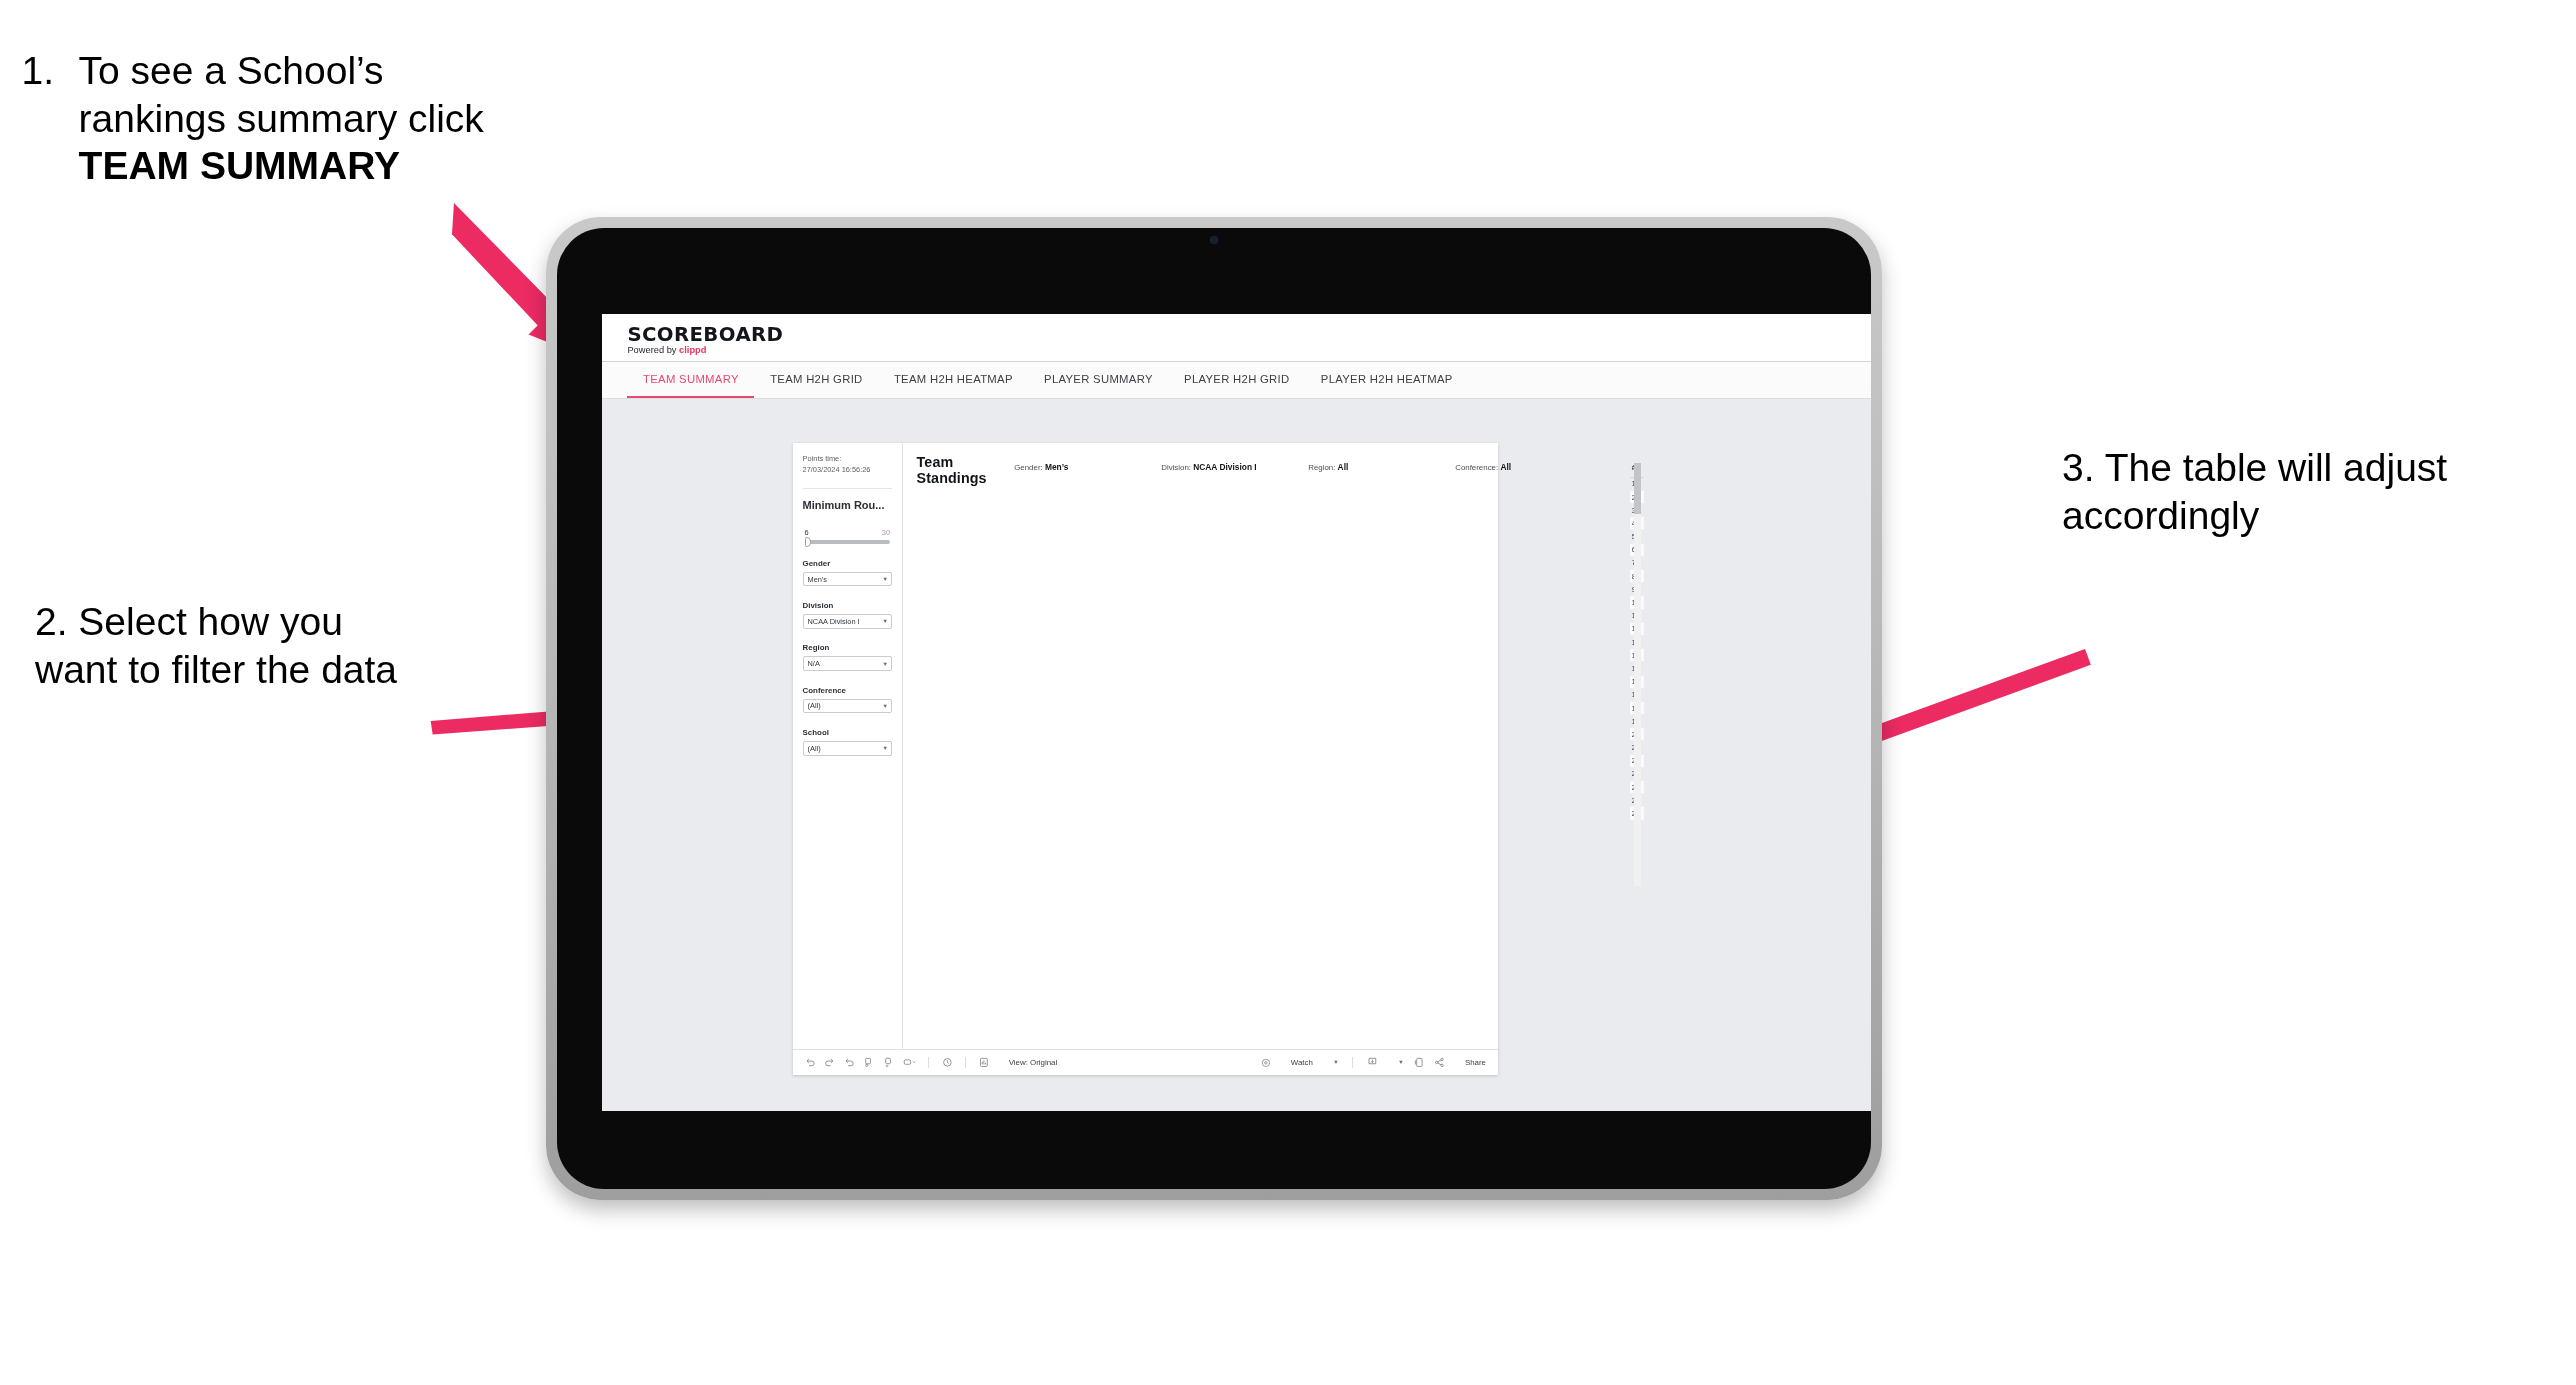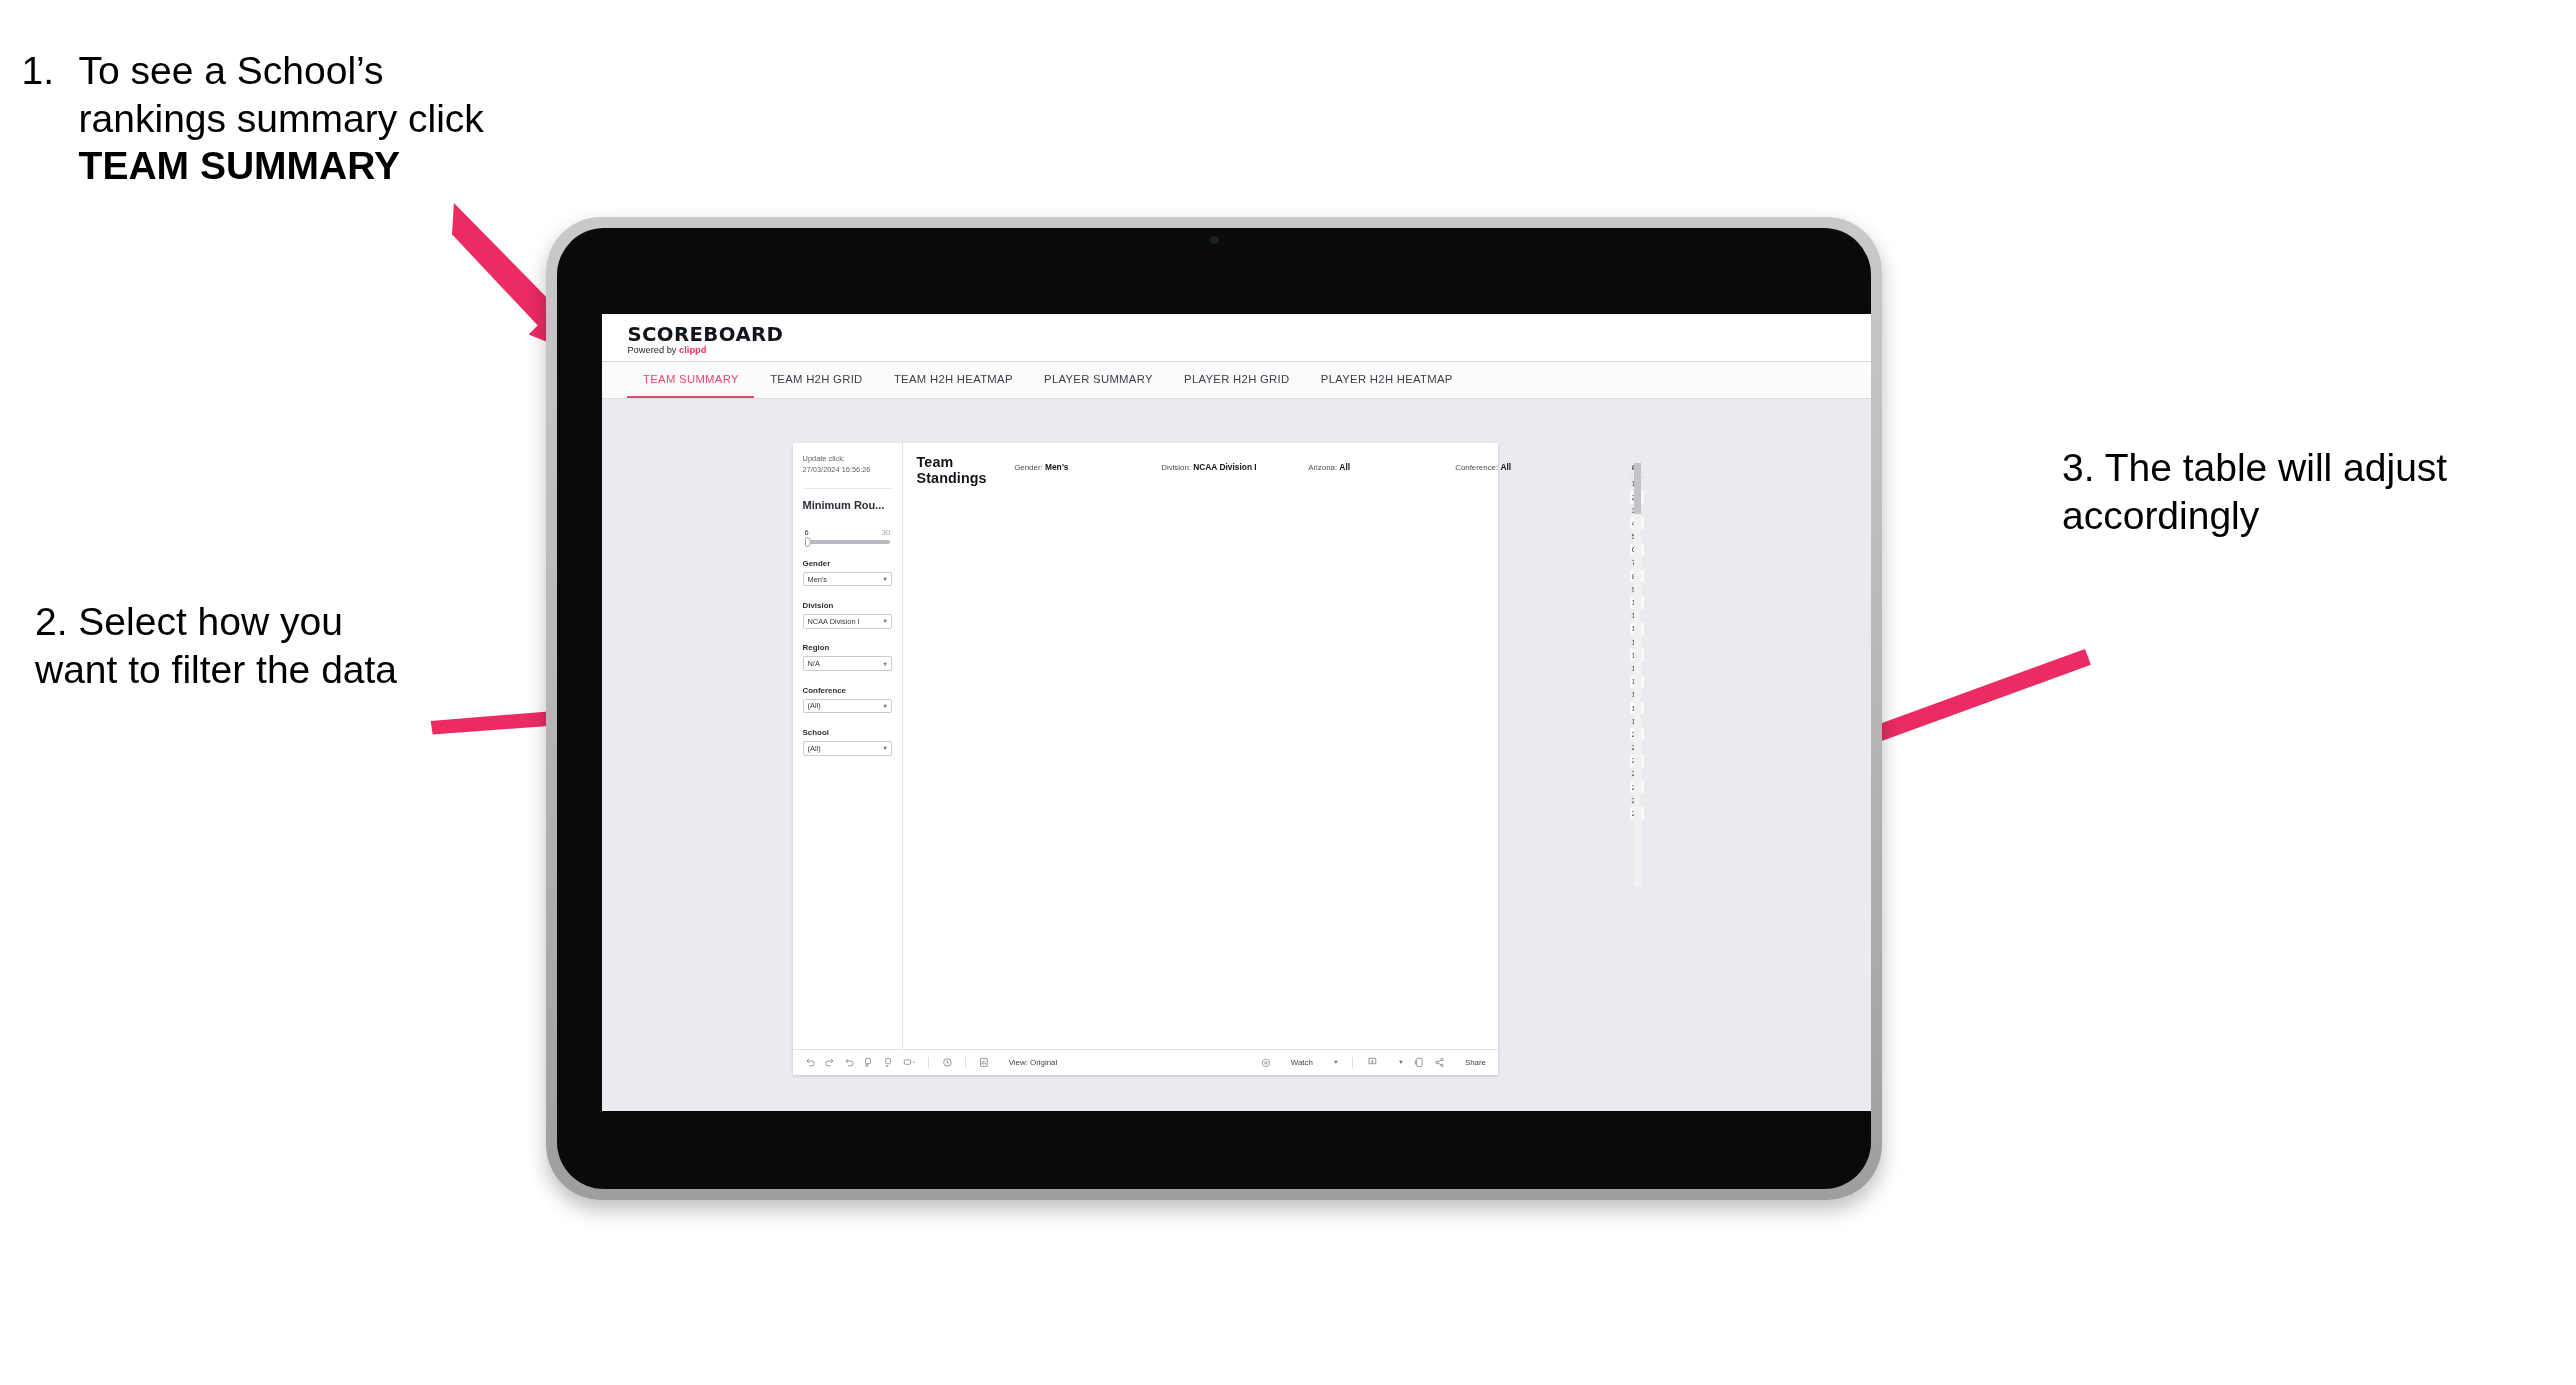--- a/index.html
+++ b/index.html
@@ -243,21 +243,21 @@
           <div class="subnav-item">PLAYER H2H HEATMAP</div>
         </div>
 
         <div id="workspace">
 
           <div id="card">
             <div id="card-body">
 
               <div id="rail">
                 <div class="update-time">
-                  <div>Update click:</div>
+                  <div>Points time:</div>
                   <div>27/03/2024 16:56:26</div>
                 </div>
 
                 <div class="rail-divider"></div>
 
                 <div class="filter-block">
                   <div class="slider-title">Minimum Rou...</div>
                   <div class="slider-vals">
                     <span class="lo">6</span>
                     <span class="hi">30</span>
@@ -307,21 +307,21 @@
                   </div>
                 </div>
               </div>
 
               <div id="report">
                 <div class="report-title">Team Standings</div>
 
                 <div class="report-filters">
                   <div class="f"><span>Gender:</span> <b>Men’s</b></div>
                   <div class="f"><span>Division:</span> <b>NCAA Division I</b></div>
-                  <div class="f"><span>Arizona:</span> <b>All</b></div>
+                  <div class="f"><span>Region:</span> <b>All</b></div>
                   <div class="f"><span>Conference:</span> <b>All</b></div>
                 </div>
 
                 <div id="tablewrap">
                   <table>
                     <colgroup>
                       <col style="width:15.7px">
                         <col style="width:85px">
                         <col style="width:114px">
                       <col style="width:20.6px">

